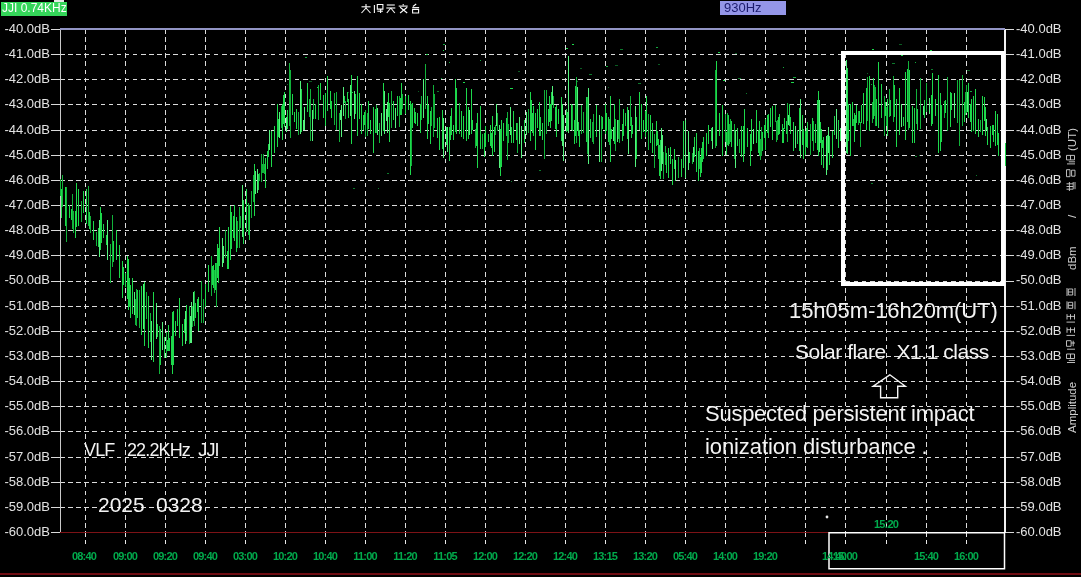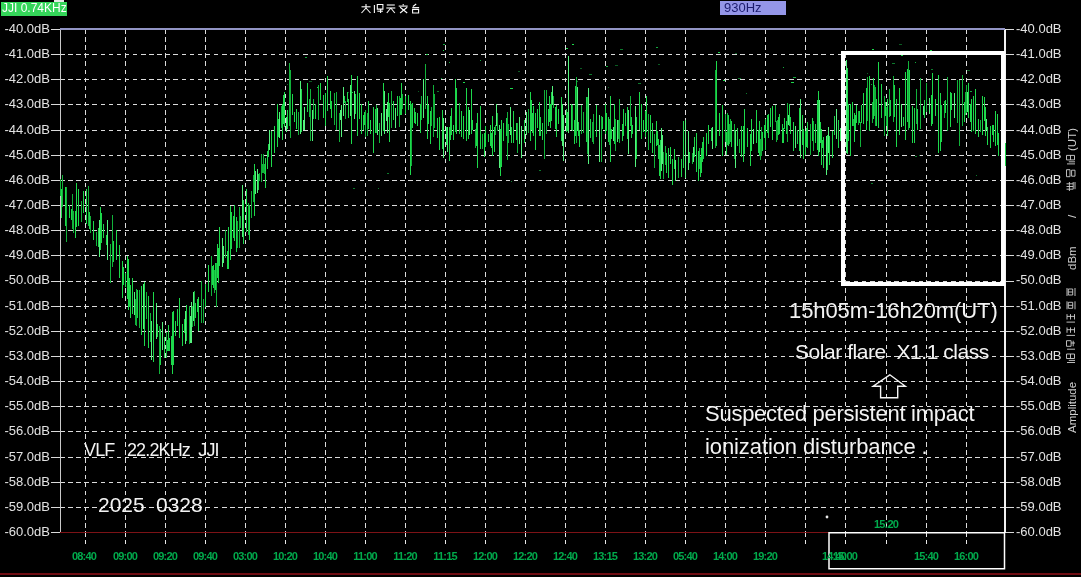--- a/index.html
+++ b/index.html
@@ -305,21 +305,21 @@
 <div class="ylab" style="left:1016px;top:524px;width:50px;text-align:left">-60.0dB</div>
 <div class="xlab" style="left:62px;top:549px;width:44px">08:40</div>
 <div class="xlab" style="left:103px;top:549px;width:44px">09:00</div>
 <div class="xlab" style="left:143px;top:549px;width:44px">09:20</div>
 <div class="xlab" style="left:183px;top:549px;width:44px">09:40</div>
 <div class="xlab" style="left:223px;top:549px;width:44px">03:00</div>
 <div class="xlab" style="left:263px;top:549px;width:44px">10:20</div>
 <div class="xlab" style="left:303px;top:549px;width:44px">10:40</div>
 <div class="xlab" style="left:343px;top:549px;width:44px">11:00</div>
 <div class="xlab" style="left:383px;top:549px;width:44px">11:20</div>
-<div class="xlab" style="left:423px;top:549px;width:44px">11:15</div>
+<div class="xlab" style="left:423px;top:549px;width:44px">11:05</div>
 <div class="xlab" style="left:463px;top:549px;width:44px">12:00</div>
 <div class="xlab" style="left:503px;top:549px;width:44px">12:20</div>
 <div class="xlab" style="left:543px;top:549px;width:44px">12:40</div>
 <div class="xlab" style="left:583px;top:549px;width:44px">13:15</div>
 <div class="xlab" style="left:623px;top:549px;width:44px">13:20</div>
 <div class="xlab" style="left:663px;top:549px;width:44px">05:40</div>
 <div class="xlab" style="left:703px;top:549px;width:44px">14:00</div>
 <div class="xlab" style="left:743px;top:549px;width:44px">19:20</div>
 <div class="xlab" style="left:812px;top:549px;width:44px">14:40</div>
 <div class="xlab" style="left:823px;top:549px;width:44px">15:00</div>

